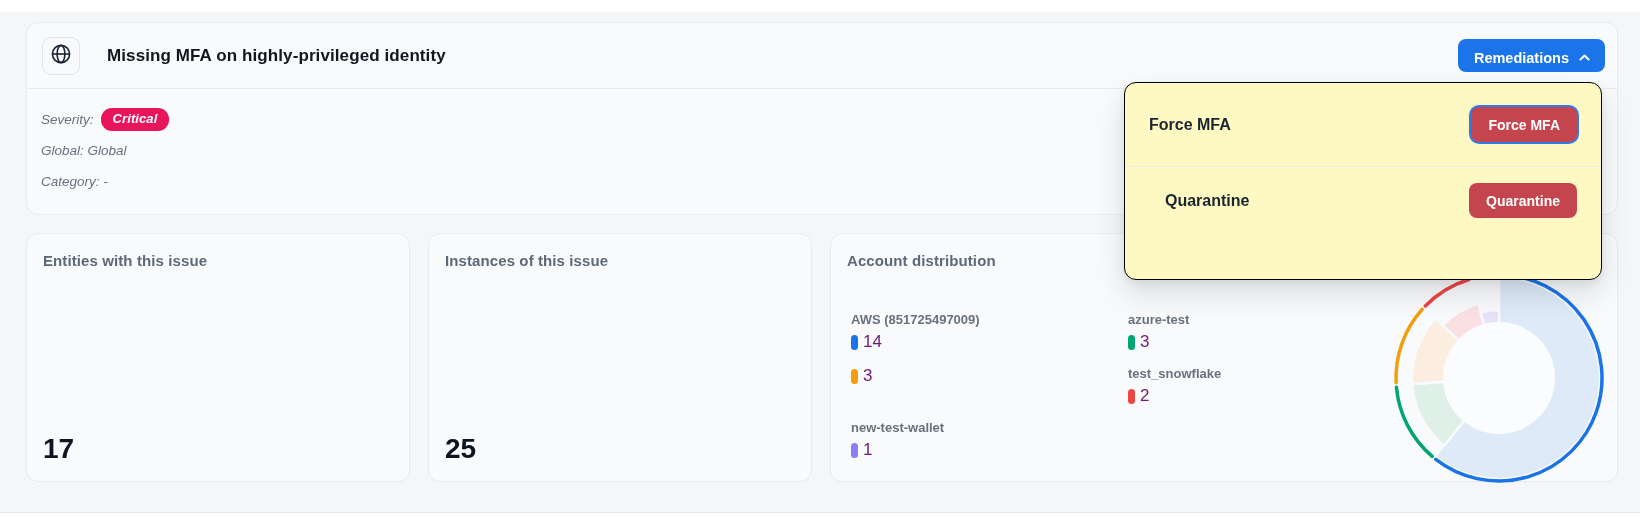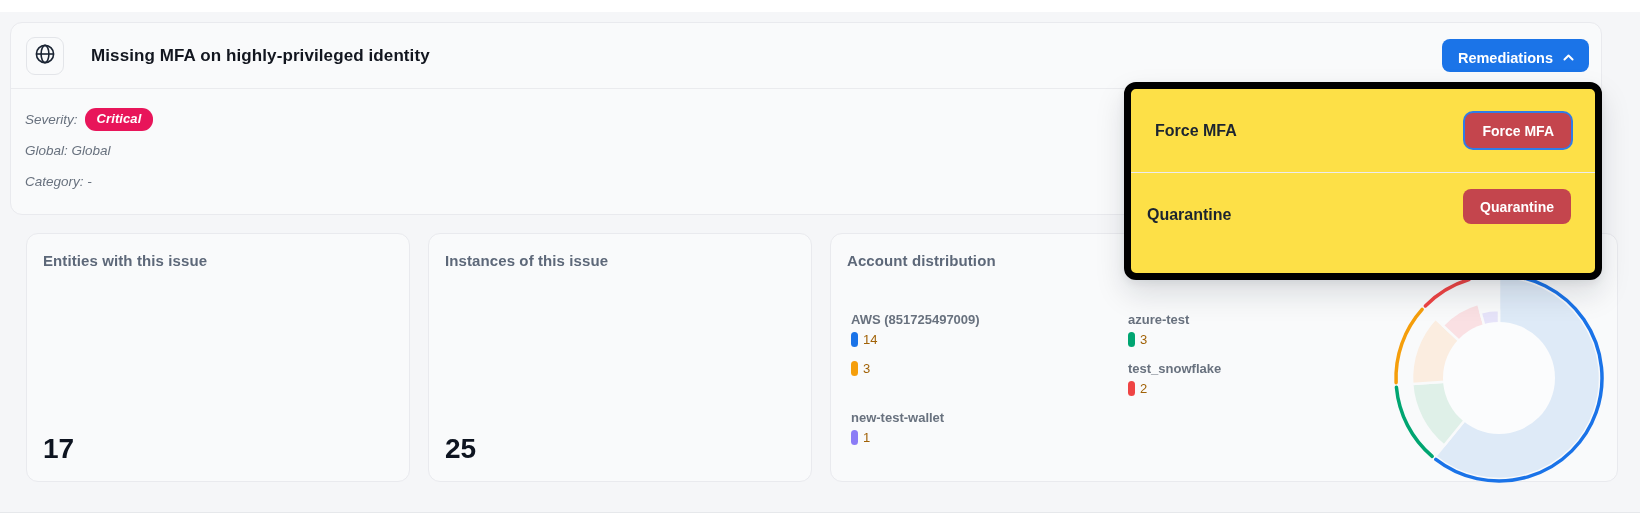--- a/index.html
+++ b/index.html
@@ -15,21 +15,21 @@
     position:absolute; left:0; top:12px; width:1640px; height:500px;
     background:#f5f6f8;
   }
   .footer-strip {
     position:absolute; left:0; bottom:0; width:1640px; height:5px;
     background:#ffffff; border-top:1px solid #e6e8eb;
   }
 
   
   .issue-panel {
-    position:absolute; left:10px; top:22px; width:1592px; height:193px;
+    position:absolute; left:26px; top:22px; width:1592px; height:193px;
     background:#f9fafb; border:1px solid #e9eaee; border-radius:12px;
   }
   .issue-header {
     position:absolute; left:0; top:0; right:0; height:66px;
     border-bottom:1px solid #eaebee;
     display:flex; align-items:center; padding:0 12px 0 15px;
   }
   .globe-box {
     width:38px; height:38px; border:1px solid #e3e5e9; border-radius:9px;
     display:flex; align-items:center; justify-content:center;
@@ -50,31 +50,31 @@
   .meta-row { display:flex; align-items:center; height:22px; margin-bottom:9px;
     font-size:13.5px; color:#68717e;font-style:italic; }
   .sev-badge {
     margin-left:7px; background:#e8155a; color:#fff; font-size:13px; font-weight:700;
     padding:3px 12px 5px; border-radius:11px; letter-spacing:.1px;
   }
 
   
   .dropdown {
     position:absolute; left:1124px; top:82px; width:478px; height:198px;
-    background:#fde047; border:7px solid #000000; border-radius:12px;
+    background:#fef9c3; border:1px solid #000000; border-radius:12px;
     box-shadow:0 14px 30px rgba(16,24,40,.13), 0 3px 8px rgba(16,24,40,.07);
     z-index:20; overflow:hidden;
   }
   .dd-row1 {
     height:84px; display:flex; align-items:center; justify-content:space-between;
     padding:0 24px; border-bottom:1px solid #ececef;
   }
   .dd-row2 {
-    display:flex; align-items:flex-end; justify-content:space-between;
-    padding:16px 24px 0 16px;
+    display:flex; align-items:center; justify-content:space-between;
+    padding:16px 24px 0 40px;
   }
   .dd-title { font-size:16px; font-weight:700; color:#1b2430; }
   .dd-desc {
     margin-top:9px; font-size:14.5px; color:#68717e; line-height:1.45;
     max-width:340px;
   }
   .danger-btn {
     background:#c4454d; border:none; border-radius:8px; color:#fff;
     font-size:14px; font-weight:700; font-family:"Liberation Sans", sans-serif;
     height:35px; padding:0 17px; cursor:pointer; flex:0 0 auto;
@@ -101,21 +101,21 @@
   
   .legend {
     position:absolute; left:20px; top:78px;
     display:grid; grid-template-columns:277px 220px; row-gap:14px;
   }
   .legend-item { }
   .legend-label { font-size:13px; font-weight:700; color:#68717e; margin-bottom:5px;
     white-space:nowrap; }
   .legend-value-row { display:flex; align-items:center; gap:5px; }
   .legend-chip { width:7px; height:15px; border-radius:4px; flex:0 0 auto; }
-  .legend-value { font-size:13px; font-weight:500; color:#a16207; }
+  .legend-value { font-size:17px; font-weight:500; color:#701a75; }
 
   
   .donut-svg { position:absolute; left:533px; top:9px; width:270px; height:270px; }
 </style>
 </head>
 <body>
 
 <div class="content-bg"></div>
 <div class="footer-strip"></div>
 

